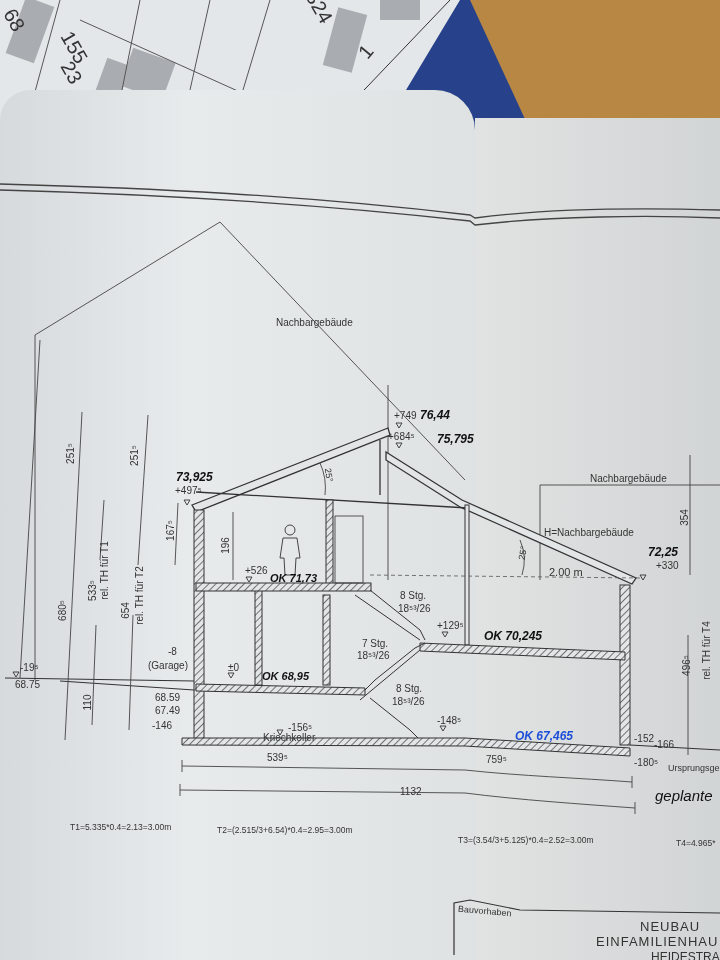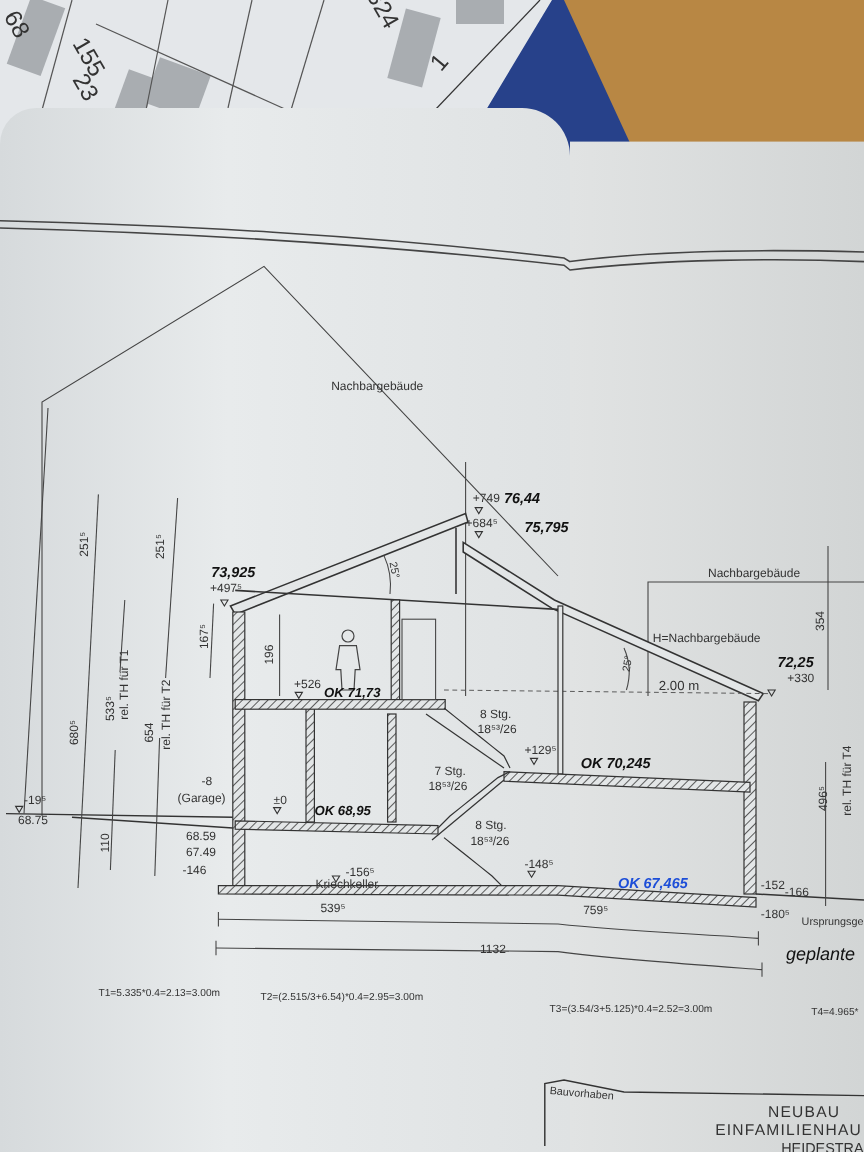--- a/index.html
+++ b/index.html
@@ -207,21 +207,21 @@
 <div class="lbl" style="left:160px;top:525px;font-size:10px;transform:rotate(-90deg);">167⁵</div>
 <div class="lbl" style="left:217px;top:540px;font-size:10px;transform:rotate(-90deg);">196</div>
 <div class="lbl" style="left:676px;top:512px;font-size:10px;transform:rotate(-90deg);">354</div>
 <div class="lbl" style="left:676px;top:660px;font-size:10px;transform:rotate(-90deg);">496⁵</div>
 <div class="lbl" style="left:677px;top:645px;font-size:10px;transform:rotate(-90deg);">rel. TH für T4</div>
 
 <div class="lbl" style="left:267px;top:752px;font-size:10px;">539⁵</div>
 <div class="lbl" style="left:486px;top:754px;font-size:10px;">759⁵</div>
 <div class="lbl" style="left:400px;top:786px;font-size:10px;">1132</div>
 
-<div class="lbl" style="left:70px;top:822px;font-size:8.5px;margin-left:12px;">T1=5.335*0.4=2.13=3.00m</div>
+<div class="lbl" style="left:70px;top:822px;font-size:8.5px;">T1=5.335*0.4=2.13=3.00m</div>
 <div class="lbl" style="left:217px;top:825px;font-size:8.5px;">T2=(2.515/3+6.54)*0.4=2.95=3.00m</div>
 <div class="lbl" style="left:458px;top:835px;font-size:8.5px;">T3=(3.54/3+5.125)*0.4=2.52=3.00m</div>
 <div class="lbl" style="left:676px;top:838px;font-size:8.5px;">T4=4.965*</div>
 
 <div class="lbl" style="left:458px;top:906px;font-size:9px;transform:rotate(5deg);">Bauvorhaben</div>
 <div class="lbl" style="left:640px;top:919px;font-size:13px;letter-spacing:1px;">NEUBAU</div>
 <div class="lbl" style="left:596px;top:934px;font-size:13px;letter-spacing:1px;">EINFAMILIENHAU</div>
 <div class="lbl" style="left:633px;top:950px;font-size:12px;padding-left:18px;">HEIDESTRASSE 74</div>
 
 </body></html>

